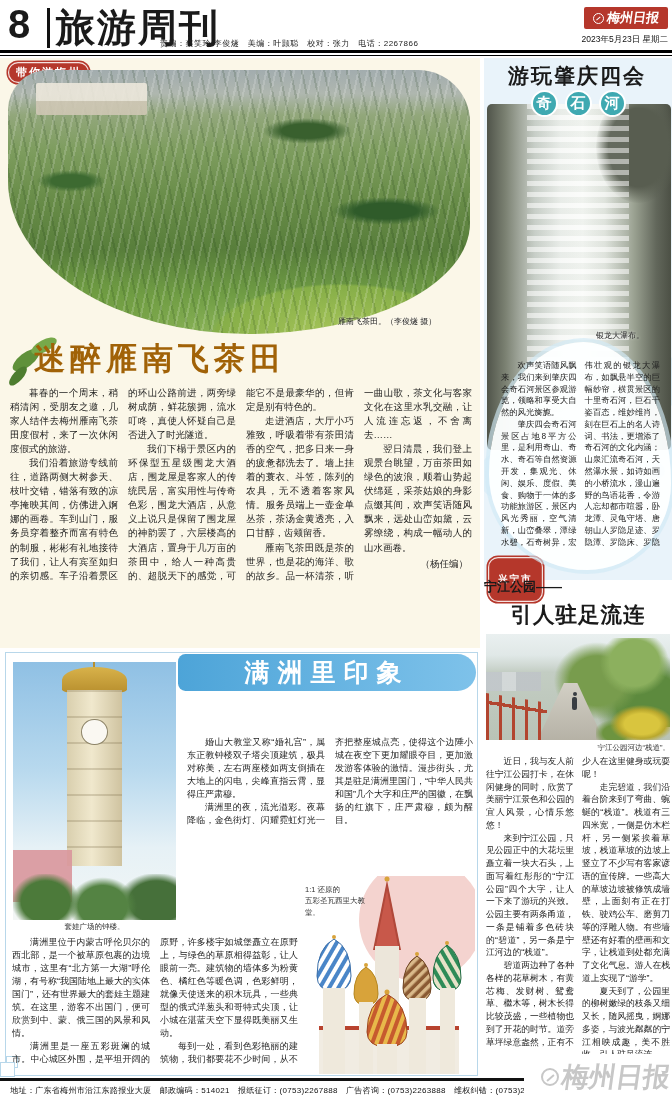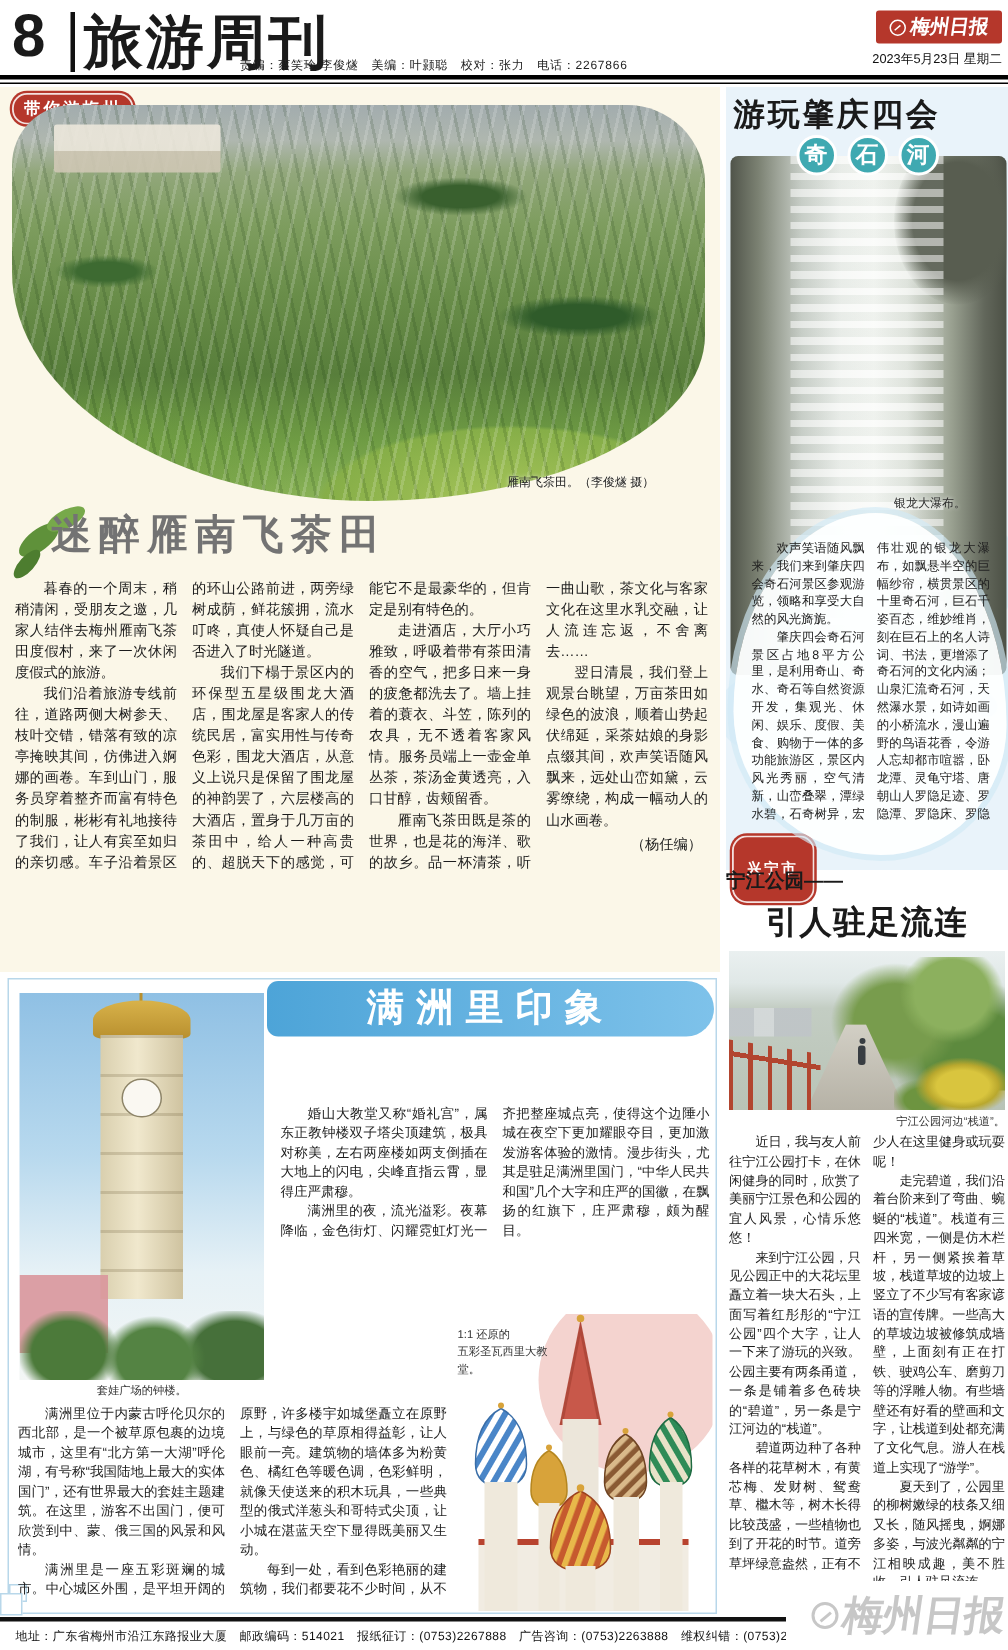--- a/index.html
+++ b/index.html
@@ -49,28 +49,28 @@
       linear-gradient(180deg, #a2acae 0%, #afb7af 9%, #92a77b 17%, #7e9d5f 30%, #698d49 48%, #587e3b 68%, #6f9c44 85%, #8ab357 100%);
   }
   .tp-building { position:absolute; left:6%; top:5%; width:24%; height:12%;
     background:linear-gradient(180deg,#ece7db 0 55%, #cfc7b4 55% 100%); border-radius:2px; opacity:.9; }
   .tp-clump { position:absolute; border-radius:50%; }
   .clump1 { left:55%; top:18%; width:90px; height:26px; background:radial-gradient(#39602e 0 40%, rgba(57,96,46,0) 70%); }
   .clump2 { left:6%; top:38%; width:70px; height:22px; background:radial-gradient(#3d6a31 0 40%, rgba(61,106,49,0) 70%); }
   .clump3 { left:70%; top:48%; width:110px; height:28px; background:radial-gradient(#2f5b2a 0 40%, rgba(47,91,42,0) 70%); }
   .tea-caption { left:338px; top:316px; font-size:8px; color:#222; text-shadow:0 0 3px rgba(255,255,255,.9); }
   .leaf-deco { left:0px; top:312px; }
-  .tea-title { left:34px; top:338px; font-size:27px; font-weight:900; letter-spacing:5px; color:#737373;text-align:right; }
+  .tea-title { left:34px; top:338px; font-size:31px; font-weight:900; letter-spacing:5px; color:#a16207;text-align:right; }
   .tea-body { left:10px; top:386px; width:462px; height:258px; overflow:hidden;
     column-count:4; column-gap:10px; font-size:9.5px; line-height:1.48; text-align:justify; color:#1c1c1c; }
   .para { text-indent:2em; margin:0; }
   .byline { text-align:right; padding-right:4px; margin-top:2px; }
 
   
-  .qsh-title { left:464px; top:62px; width:188px; text-align:center; font-size:21px; font-weight:900; letter-spacing:2px; }
+  .qsh-title { left:483px; top:62px; width:188px; text-align:center; font-size:21px; font-weight:900; letter-spacing:2px; }
   .qsh-circles { left:484px; top:90px; width:188px; display:flex; justify-content:center; gap:7px; z-index:4; }
   .qsh-circle { width:27px; height:27px; border-radius:50%; background:#3fa9b1; border:2px solid #fff;
     color:#fff; font-size:15px; font-weight:700; display:flex; align-items:center; justify-content:center; }
   .waterfall { left:487px; top:104px; width:184px; height:346px; border-radius:5px; overflow:hidden; z-index:1;
     background:linear-gradient(90deg, #50544a 0%, #7b8172 10%, #c9cfc8 26%, #eef1ed 40%, #f6f8f4 52%, #e3e7e0 64%, #9aa191 80%, #62675b 92%, #4c5045 100%); }
   .wf-streaks { position:absolute; left:22%; top:0; width:55%; height:100%;
     background:repeating-linear-gradient(180deg, rgba(255,255,255,.55) 0 5px, rgba(190,200,195,.12) 5px 11px); }
   .wf-rock { position:absolute; right:-10px; top:-12px; width:46%; height:32%; border-radius:50%;
     background:radial-gradient(#585d50 0 50%, rgba(88,93,80,0) 72%); }
   .wf-caption { left:596px; top:330px; font-size:8px; color:#2c2c2c; text-shadow:0 0 3px rgba(255,255,255,.9); z-index:3; }

